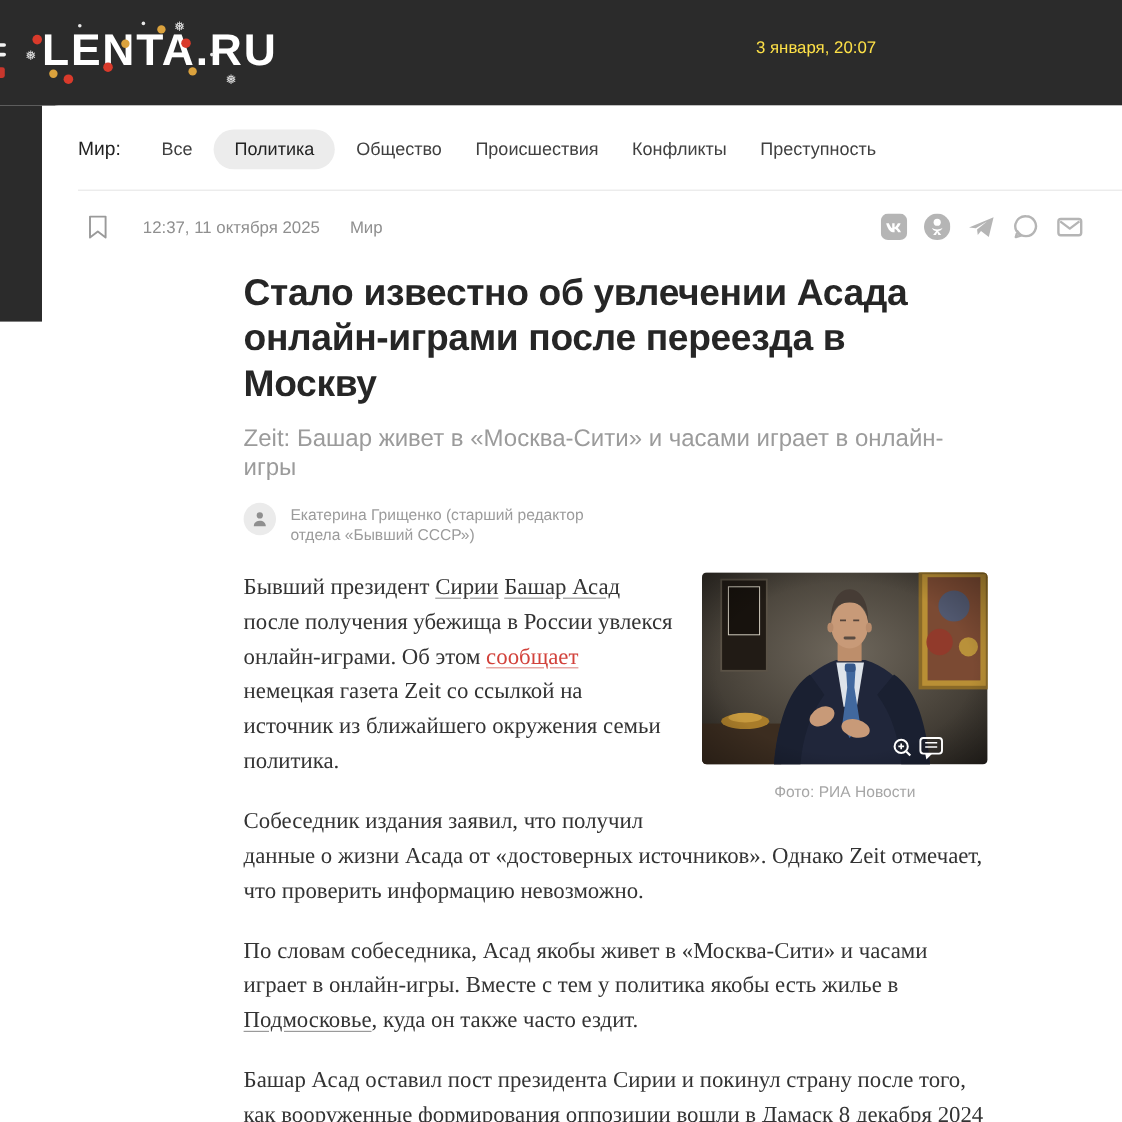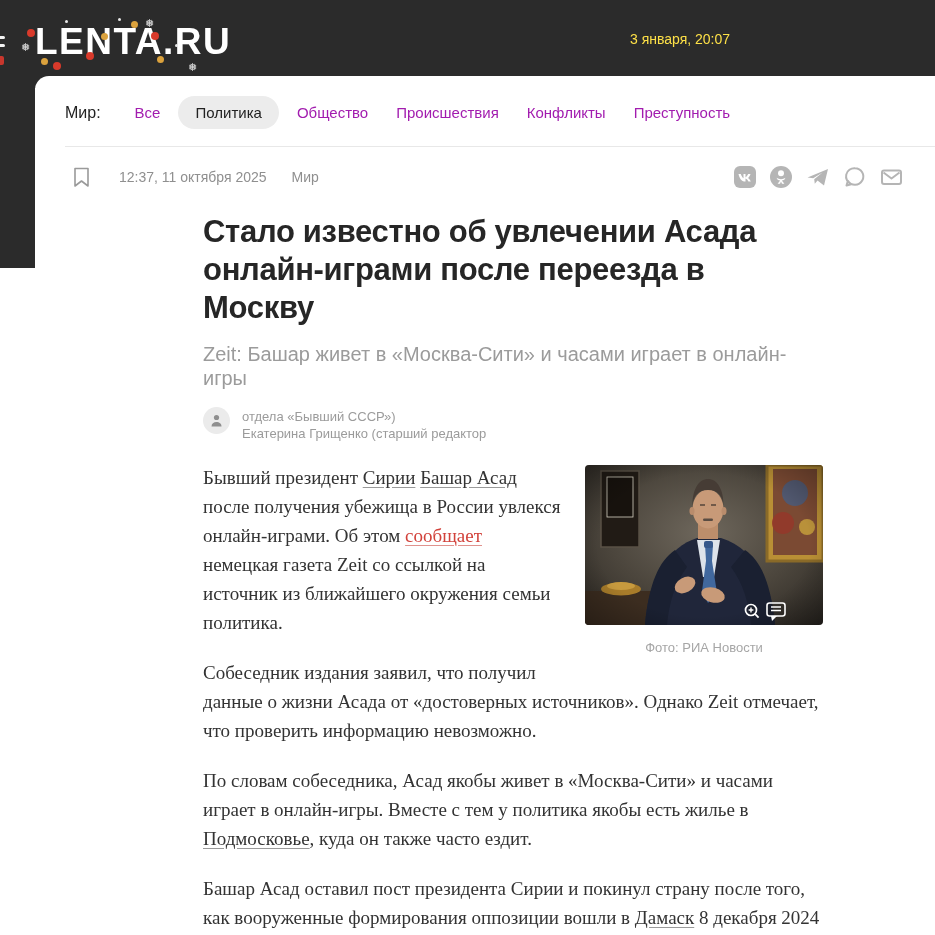--- a/index.html
+++ b/index.html
@@ -17,25 +17,25 @@
   .logo-wrap { position:absolute; left:35px; top:16px; width:220px; height:60px; }
   .logo-text { font-size:37px; font-weight:800; color:#ffffff; letter-spacing:1.5px; line-height:52px; }
   .deco { position:absolute; border-radius:50%; }
   .deco.red { background:#d93a2b; width:8px; height:8px; }
   .deco.orange { background:#dba23d; width:7px; height:7px; }
   .deco.dot { background:#e8e8e8; width:3px; height:3px; }
   .snow { position:absolute; color:#e9e9e9; font-size:11px; line-height:11px; }
   .topbar-date { position:absolute; left:630px; top:31px; font-size:14px; color:#fde047; }
 
   
-  .card { position:absolute; left:35px; top:76px; width:900px; height:847px; background:#fff; border-top-left-radius:14px; }
+  .card { position:absolute; left:35px; top:88px; width:900px; height:847px; background:#fff; border-top-left-radius:14px; }
 
   .nav-row { display:flex; align-items:center; padding:20px 30px 0 30px; }
   .nav-label { font-size:16px; color:#222; margin-right:34px; }
-  .nav-tab { font-size:15px; color:#a21caf; margin-right:28px; cursor:pointer; white-space:nowrap; }
+  .nav-tab { font-size:15px; color:#404040; margin-right:28px; cursor:pointer; white-space:nowrap; }
   .nav-tab.active { color:#222; background:#ececec; border-radius:17px; padding:8px 17px; margin-left:-10px; margin-right:18px; }
   .divider { height:1px; background:#e8e8e8; margin:17px 0 0 30px; }
 
   .meta-row { display:flex; align-items:center; padding:19px 32px 0 38px;text-align:center; }
   .meta-time { font-size:14px; color:#8f8f8f; margin-left:29px; }
   .meta-rubric { font-size:14px; color:#8f8f8f; margin-left:25px; }
   .meta-spacer { flex:1; }
   .share-row { display:flex; align-items:center; gap:14px; }
   .share-row svg { display:block; cursor:pointer; }
 
@@ -139,22 +139,22 @@
       <div class="subtitle">Zeit: Башар живет в «Москва-Сити» и часами играет в онлайн-игры</div>
 
       <div class="author">
         <span class="avatar">
           <svg width="27" height="27" viewBox="0 0 27 27">
             <circle cx="13.5" cy="10.5" r="2.6" fill="#8f8f8f"></circle>
             <path d="M8.5,19.5 c0-3 2.2-4.6 5-4.6 s5,1.6 5,4.6 z" fill="#8f8f8f"></path>
           </svg>
         </span>
         <div class="author-text">
+          <div>Екатерина Грищенко (старший редактор</div>
           <div>отдела «Бывший СССР»)</div>
-          <div>Екатерина Грищенко (старший редактор</div>
         </div>
       </div>
 
       <div class="body-text">
         <figure class="photo">
           <svg class="pic" width="238" height="160" viewBox="0 0 238 160">
             <defs>
               <radialGradient id="bgv" cx="50%" cy="42%" r="75%">
                 <stop offset="0%" stop-color="#6e675c"></stop>
                 <stop offset="55%" stop-color="#4b453c"></stop>

